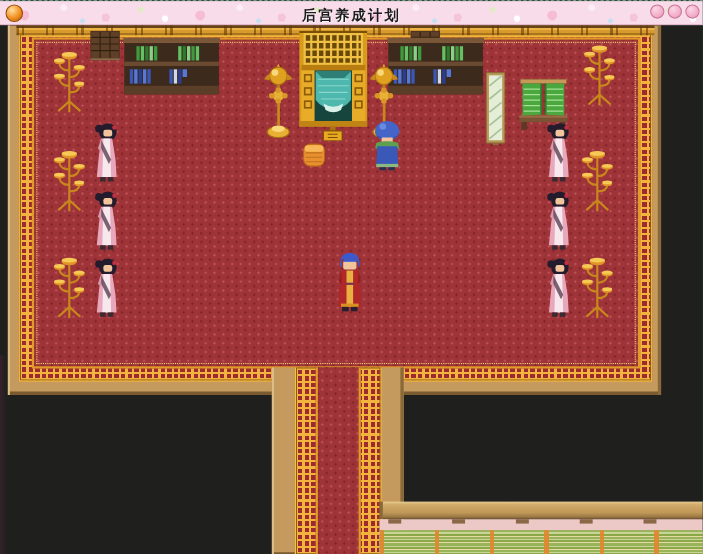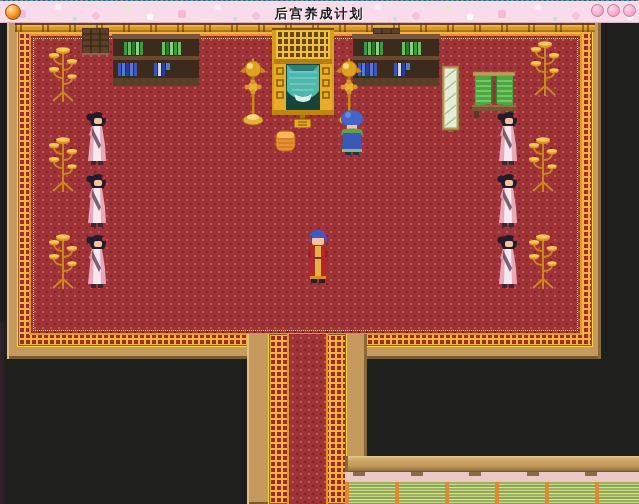--- a/index.html
+++ b/index.html
@@ -1,19 +1,19 @@
 <!DOCTYPE html>
 <html><head>
 <meta charset="utf-8">
 <style>
   html,body{margin:0;padding:0;background:#444;}
   *{box-sizing:border-box;}
   .win{position:relative;width:639px;height:504px;overflow:hidden;
        font-family:"DejaVu Sans","Liberation Sans",sans-serif;
-       background:#0369a1;border-top:1px dashed #888;}
+       background:#14532d;border-top:1px dashed #888;}
   
   .titlebar{position:absolute;left:0;top:0;width:639px;height:22px;
     background-color:#f9dcea;
     background-image:
       radial-gradient(circle 7px at 22px 13px,#f6bcd4 62%,transparent 64%),
       radial-gradient(circle 5px at 58px 6px,#fdeef6 60%,transparent 63%),
       radial-gradient(circle 6px at 96px 15px,#f4c4da 60%,transparent 63%),
       radial-gradient(circle 4px at 128px 8px,#dfeec0 58%,transparent 62%),
       radial-gradient(circle 5px at 150px 16px,#ffffff 58%,transparent 62%),
       radial-gradient(circle 4px at 75px 18px,#c8dff0 55%,transparent 60%);

